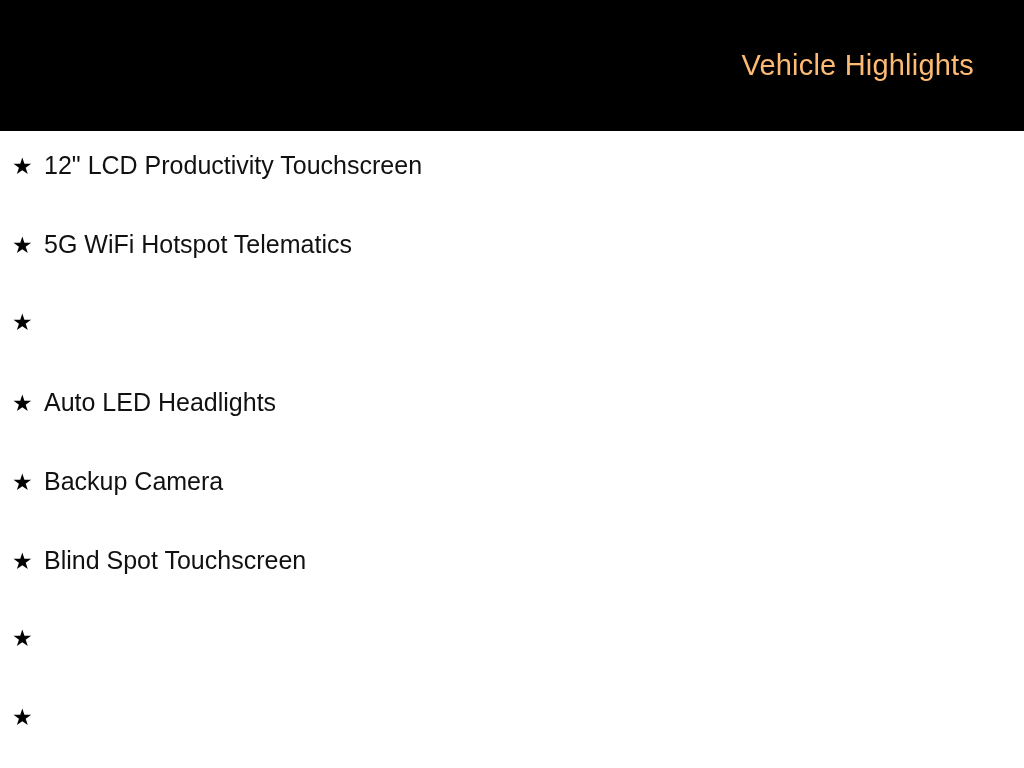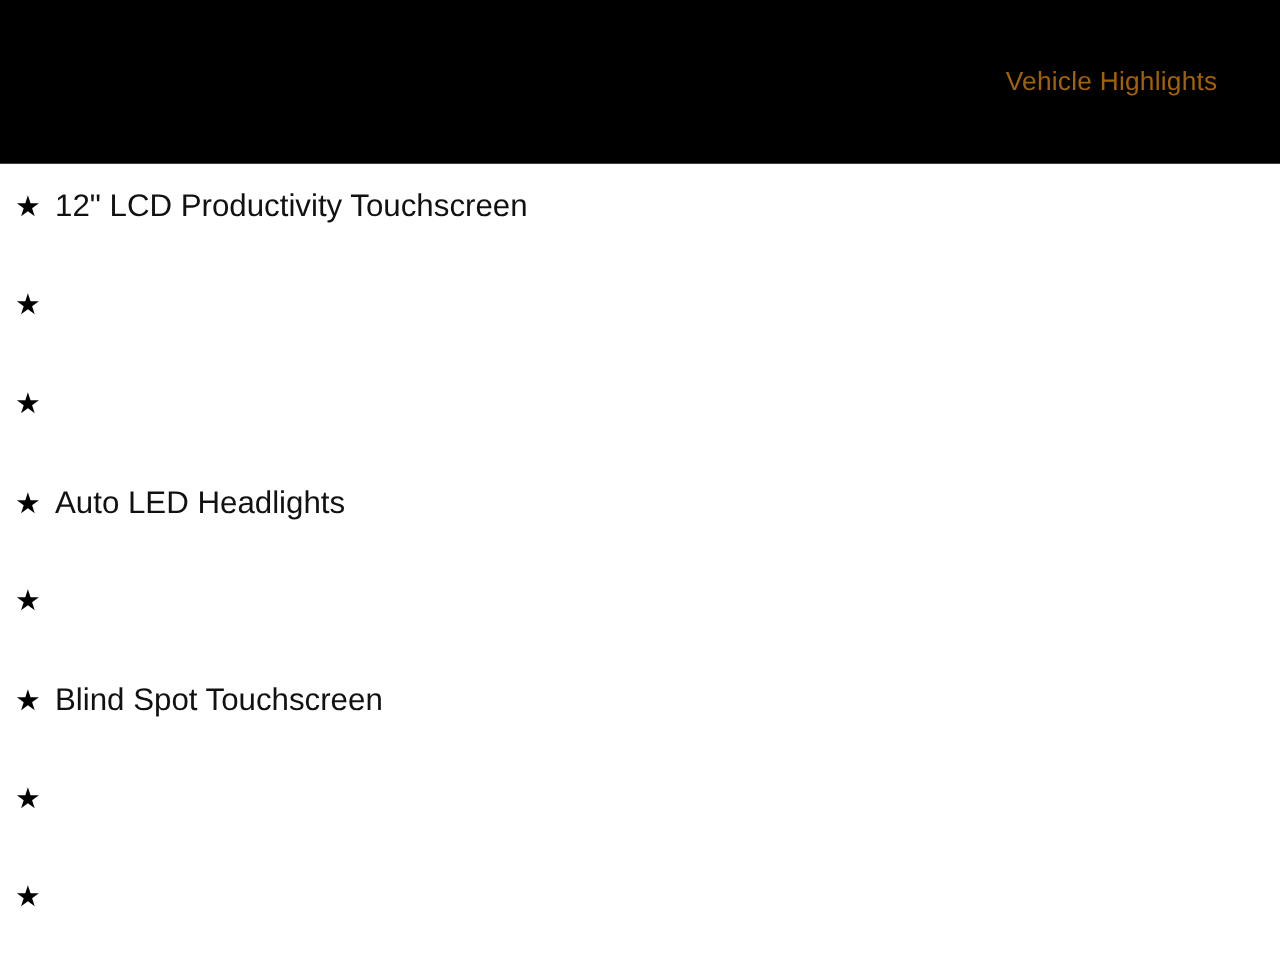--- a/index.html
+++ b/index.html
@@ -23,22 +23,22 @@
     width: 100%;
     height: 131px;
     background: #000000;
     display: flex;
     align-items: center;
     justify-content: flex-end;
     box-sizing: border-box;
     padding-right: 50px;
   }
   .header-title {
-    color: #a16207;
-    font-size: 21px;
+    color: #fdba74;
+    font-size: 29px;
     font-weight: 400;
     letter-spacing: 0.2px;
     line-height: 1;
   }
   .highlights-list {
     list-style: none;
     margin: 0;
     padding: 0;
     padding-top: 22px;
   }
@@ -73,30 +73,32 @@
     <div class="header-title">Vehicle Highlights</div>
   </div>
 
   <ul class="highlights-list">
     <li class="highlight-row">
       <span class="bullet-star">★</span>
       <span class="highlight-label">12" LCD Productivity Touchscreen</span>
     </li>
     <li class="highlight-row">
       <span class="bullet-star">★</span>
+      <span class="highlight-label">5G WiFi Hotspot Telematics</span>
     </li>
     <li class="highlight-row">
       <span class="bullet-star">★</span>
     </li>
     <li class="highlight-row">
       <span class="bullet-star">★</span>
       <span class="highlight-label">Auto LED Headlights</span>
     </li>
     <li class="highlight-row">
       <span class="bullet-star">★</span>
+      <span class="highlight-label">Backup Camera</span>
     </li>
     <li class="highlight-row">
       <span class="bullet-star">★</span>
       <span class="highlight-label">Blind Spot Touchscreen</span>
     </li>
     <li class="highlight-row">
       <span class="bullet-star">★</span>
     </li>
     <li class="highlight-row">
       <span class="bullet-star">★</span>

